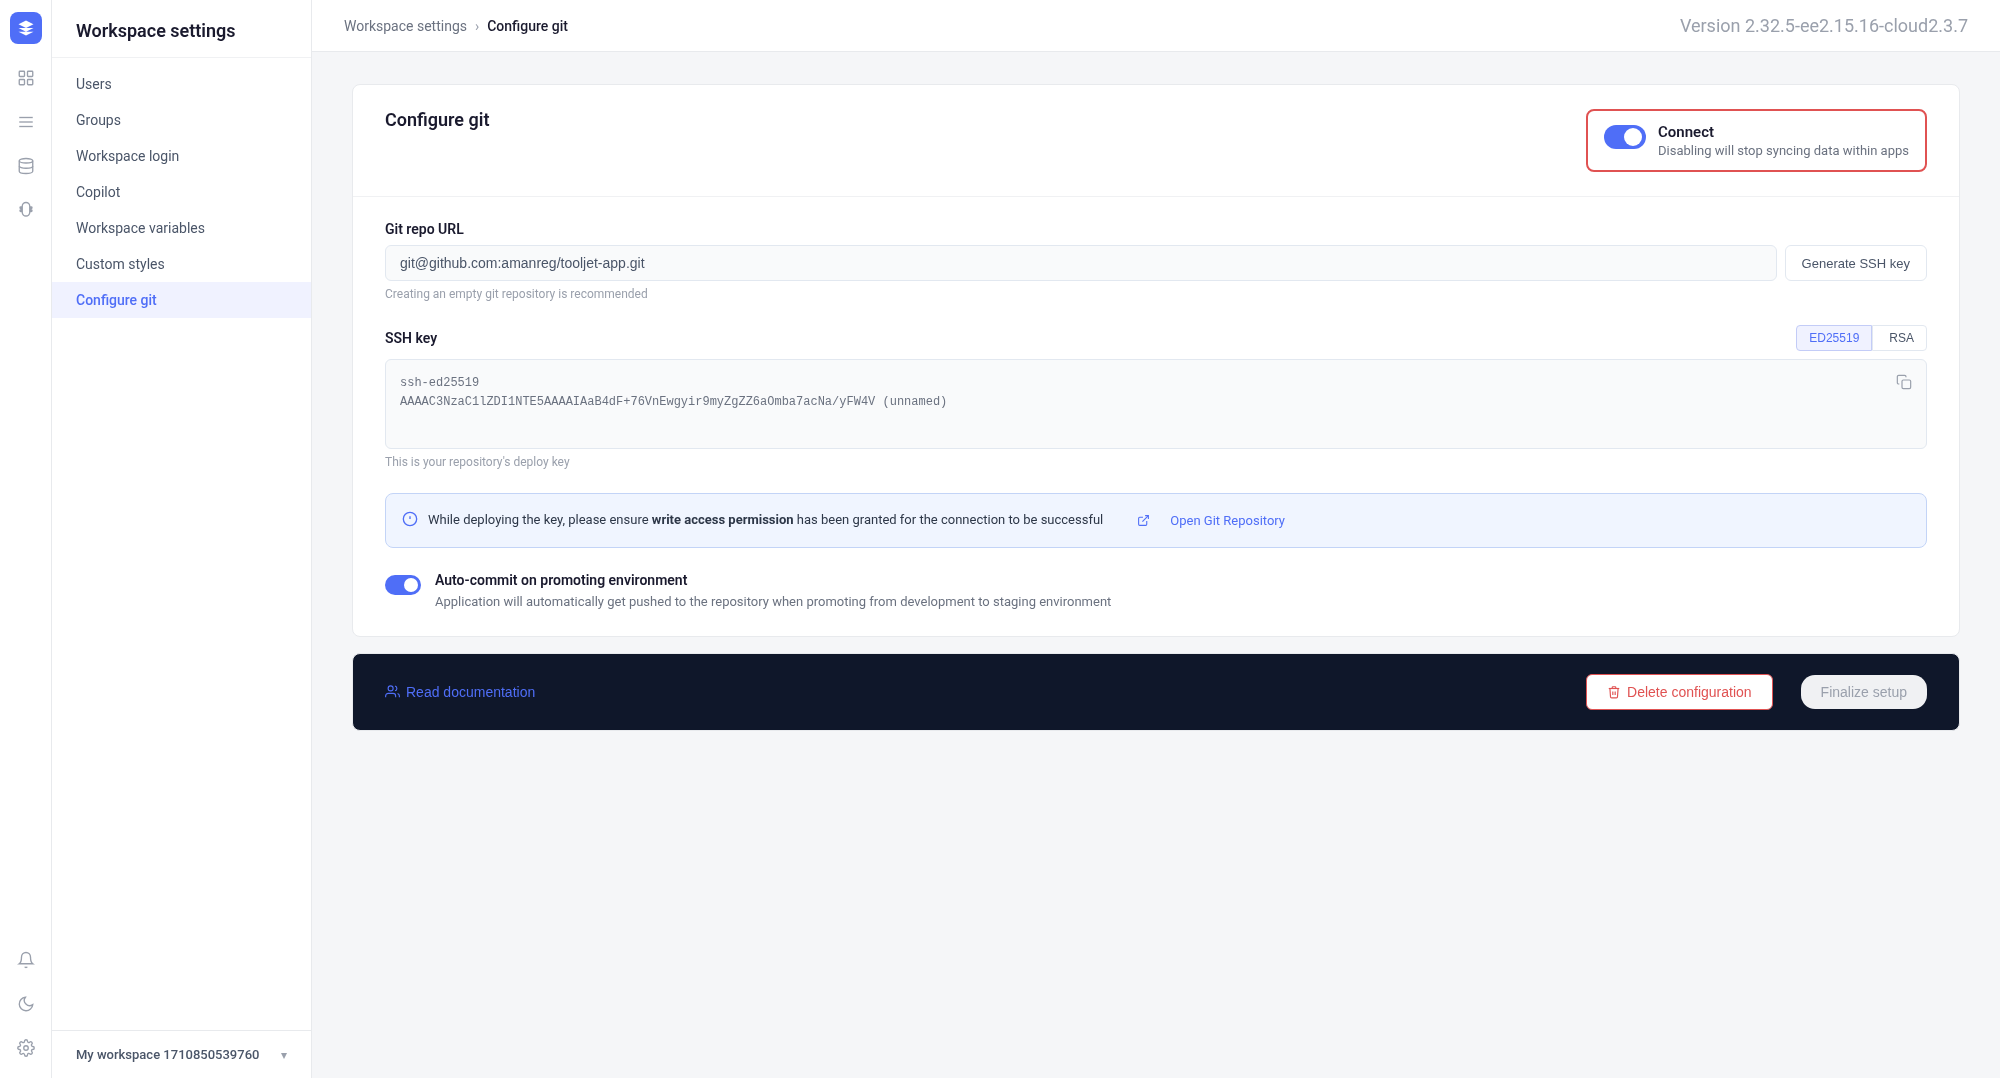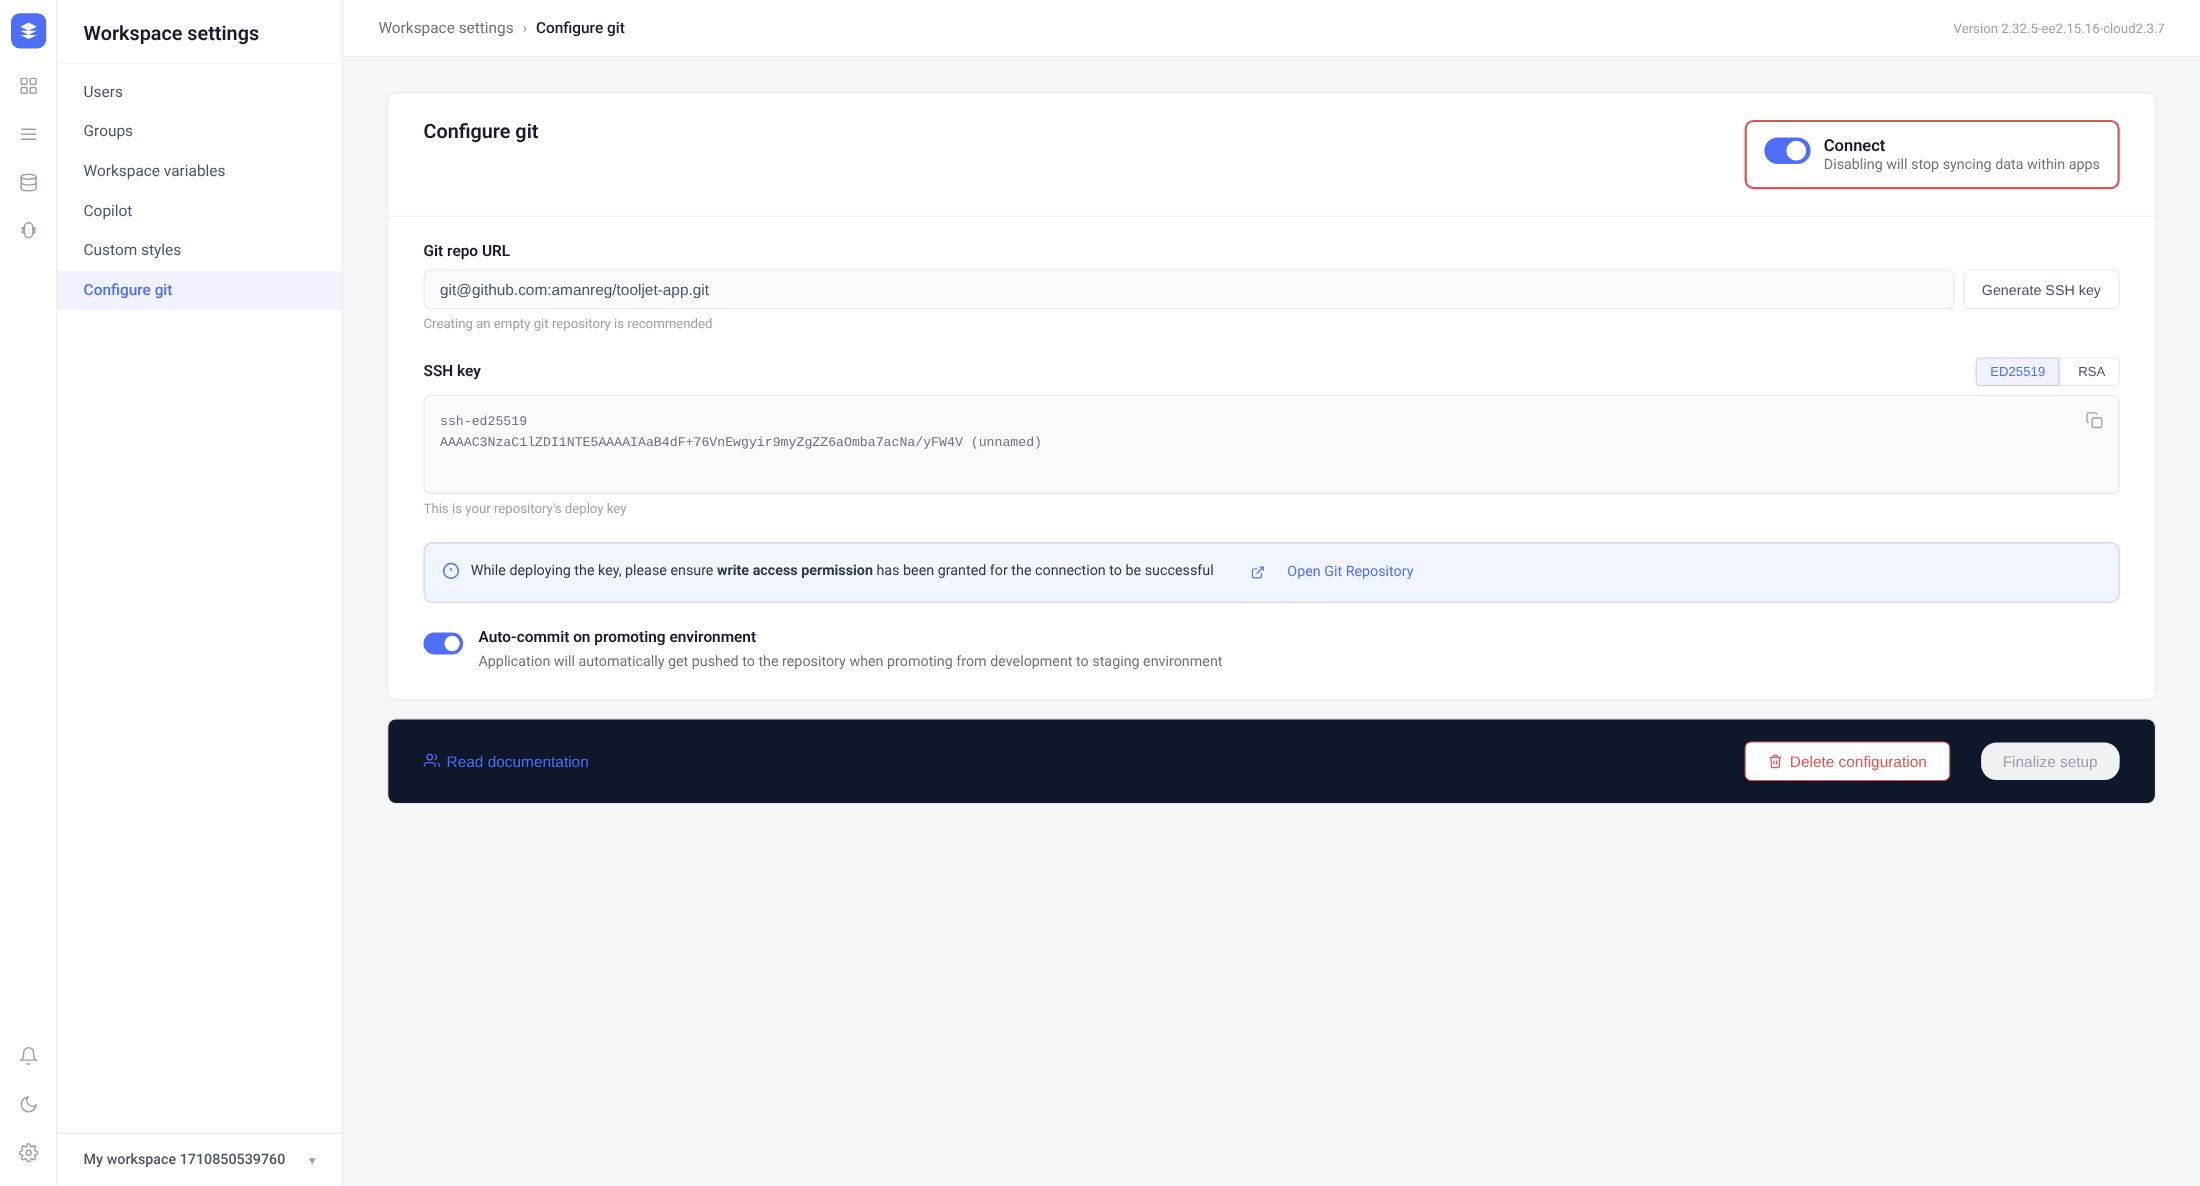--- a/index.html
+++ b/index.html
@@ -104,21 +104,21 @@
     }
     .breadcrumb {
       display: flex;
       align-items: center;
       gap: 8px;
       font-size: 14px;
       color: #6b7280;
     }
     .breadcrumb .sep { color: #9aa0ac; }
     .breadcrumb .current { color: #1a1a2e; font-weight: 500; }
-    .version-text { font-size: 12px; color: #9aa0ac; text-align: center; }
+    .version-text { font-size: 18px; color: #9aa0ac; text-align: center; }
 
     
     .page-content {
       padding: 32px 40px;
       flex: 1;
     }
 
     
     .card {
       background: #fff;
@@ -446,22 +446,23 @@
         <path d="M19.4 15a1.65 1.65 0 00.33 1.82l.06.06a2 2 0 010 2.83 2 2 0 01-2.83 0l-.06-.06a1.65 1.65 0 00-1.82-.33 1.65 1.65 0 00-1 1.51V21a2 2 0 01-4 0v-.09A1.65 1.65 0 009 19.4a1.65 1.65 0 00-1.82.33l-.06.06a2 2 0 01-2.83-2.83l.06-.06A1.65 1.65 0 004.68 15a1.65 1.65 0 00-1.51-1H3a2 2 0 010-4h.09A1.65 1.65 0 004.6 9a1.65 1.65 0 00-.33-1.82l-.06-.06a2 2 0 012.83-2.83l.06.06A1.65 1.65 0 009 4.68a1.65 1.65 0 001-1.51V3a2 2 0 014 0v.09a1.65 1.65 0 001 1.51 1.65 1.65 0 001.82-.33l.06-.06a2 2 0 012.83 2.83l-.06.06A1.65 1.65 0 0019.4 9a1.65 1.65 0 001.51 1H21a2 2 0 010 4h-.09a1.65 1.65 0 00-1.51 1z"></path>
       </svg>
   </div>
 </div>
 
 <div class="sidebar">
   <div class="sidebar-title">Workspace settings</div>
   <nav class="sidebar-nav">
     <div class="sidebar-item">Users</div>
     <div class="sidebar-item">Groups</div>
+    <div class="sidebar-item">Workspace login</div>
+    <div class="sidebar-item">Copilot</div>
     <div class="sidebar-item">Workspace variables</div>
-    <div class="sidebar-item">Copilot</div>
     <div class="sidebar-item">Custom styles</div>
     <div class="sidebar-item active">Configure git</div>
   </nav>
   <div class="sidebar-footer">
     <span class="sidebar-footer-text">My workspace 1710850539760</span>
     <span class="chevron">▾</span>
   </div>
 </div>
 
 <div class="main">

